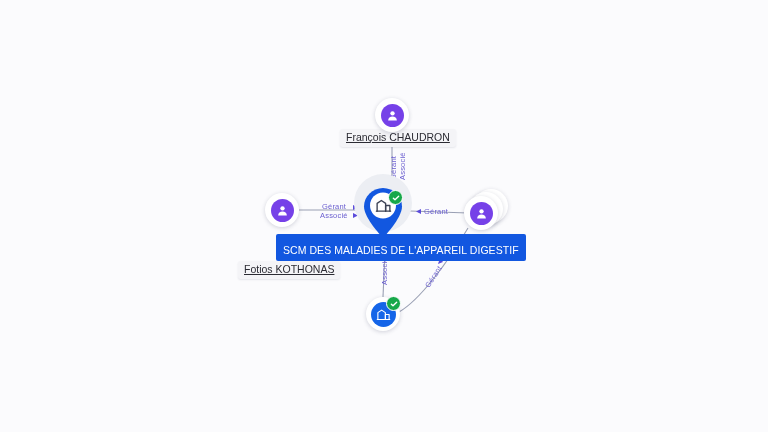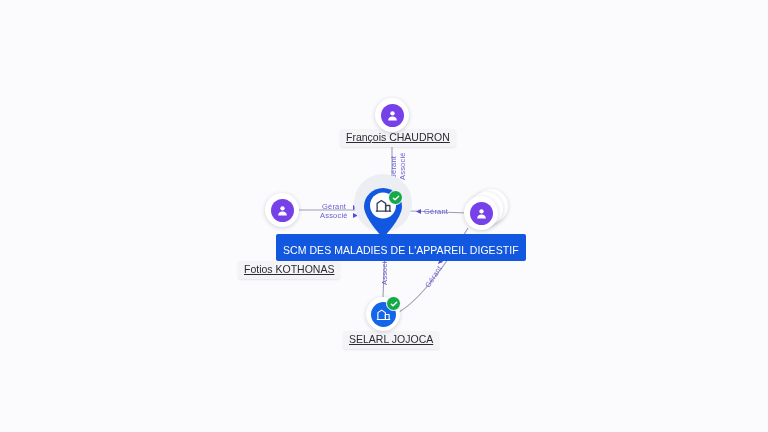--- a/index.html
+++ b/index.html
@@ -284,21 +284,20 @@
           <path d="M2 20h20"></path>
         </svg>
       </div>
       <div class="verified-badge" style="right:-1px; top:-1px;">
         <svg width="8" height="8" viewBox="0 0 24 24" fill="none" stroke="#ffffff" stroke-width="4" stroke-linecap="round" stroke-linejoin="round">
           <path d="M4 12.5l5 5L20 6.5"></path>
         </svg>
       </div>
     </div>
   </div>
-  <div class="node-label" style="left:343px; top:331px;">SELARL JOJOCA</div>
 
   <div class="company-pin" style="position:absolute; left:361px; top:185px;">
     <div class="pin-halo"></div>
     <svg class="pin-shape" width="44" height="56" viewBox="0 0 44 56">
       <path d="M22 3 C11.5 3 3 11.3 3 21.6 C3 33.5 22 53 22 53 C22 53 41 33.5 41 21.6 C41 11.3 32.5 3 22 3 Z" fill="#1257e0"></path>
       <circle cx="22" cy="20.5" r="13" fill="#ffffff"></circle>
     </svg>
     <div class="pin-icon">
       <svg width="17" height="17" viewBox="0 0 24 24" fill="none" stroke="#3b4254" stroke-width="1.9" stroke-linecap="round" stroke-linejoin="round">
         <path d="M3 20V9l6-4 6 4v11"></path>

